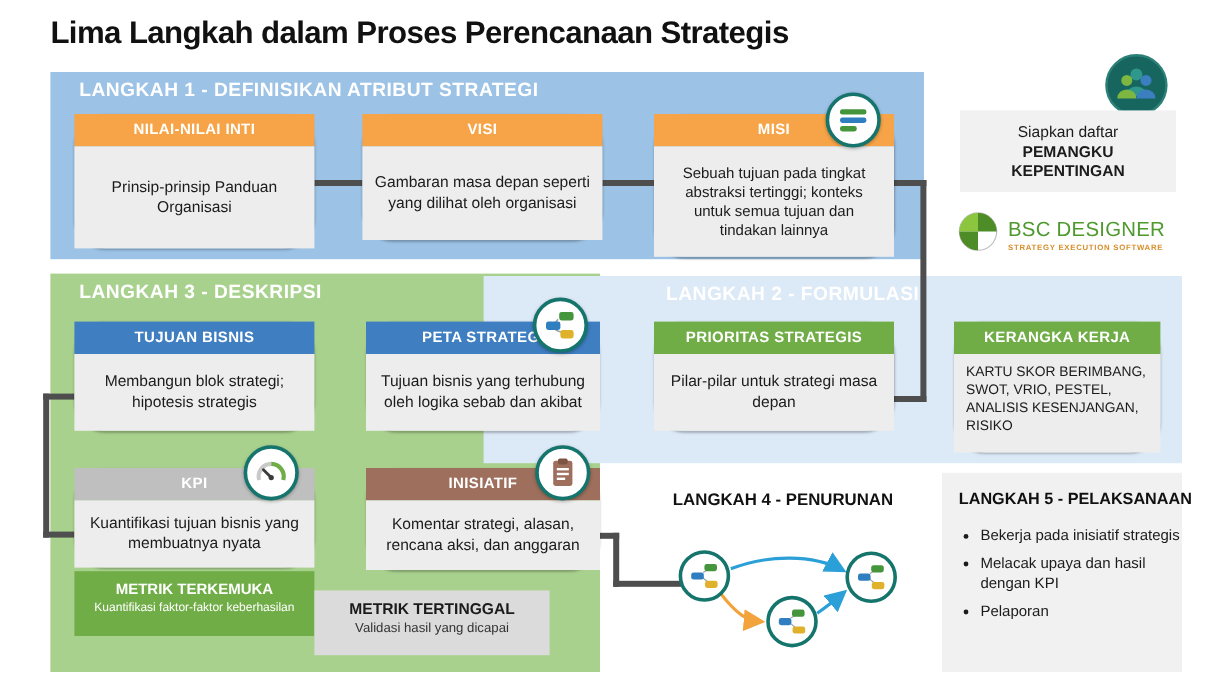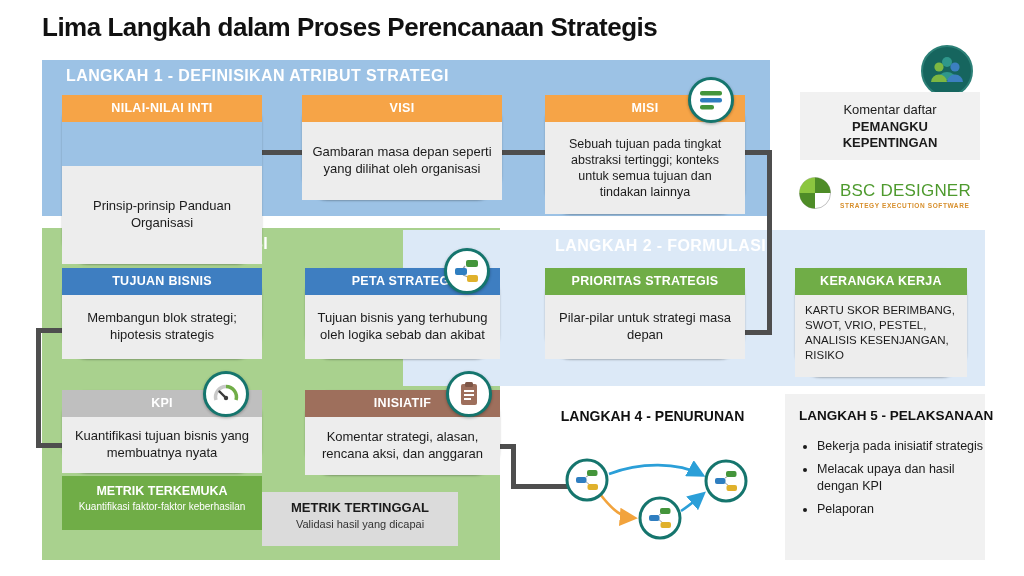--- a/index.html
+++ b/index.html
@@ -76,21 +76,21 @@
   <div class="conn" style="left:745px;top:330px;width:27px;height:5px;"></div>
   <div class="conn" style="left:36px;top:328px;width:26px;height:5px;"></div>
   <div class="conn" style="left:36px;top:328px;width:5px;height:120px;"></div>
   <div class="conn" style="left:36px;top:443px;width:26px;height:5px;"></div>
   <div class="conn" style="left:500px;top:444px;width:16px;height:5px;"></div>
   <div class="conn" style="left:511px;top:444px;width:5px;height:45px;"></div>
   <div class="conn" style="left:511px;top:484px;width:58px;height:5px;"></div>
 
   <div class="card" style="left:62px;top:95px;width:200px;">
     <div class="card-h h-orange">NILAI-NILAI INTI</div>
-    <div class="card-b" style="height:98px;margin-top:44px;">Prinsip-prinsip Panduan Organisasi</div>
+    <div class="card-b" style="height:85px;">Prinsip-prinsip Panduan Organisasi</div>
   </div>
   <div class="card" style="left:302px;top:95px;width:200px;">
     <div class="card-h h-orange">VISI</div>
     <div class="card-b" style="height:78px;">Gambaran masa depan seperti yang dilihat oleh organisasi</div>
   </div>
   <div class="card" style="left:545px;top:95px;width:200px;">
     <div class="card-h h-orange">MISI</div>
     <div class="card-b small" style="height:92px;">Sebuah tujuan pada tingkat abstraksi tertinggi; konteks untuk semua tujuan dan tindakan lainnya</div>
   </div>
 
@@ -170,21 +170,21 @@
       <circle cx="27" cy="18" r="5" fill="#2F978B"></circle>
       <path d="M18,36 a9,8 0 0 1 18,0 z" fill="#2F978B"></path>
       <circle cx="19" cy="23" r="4.6" fill="#7DB742"></circle>
       <path d="M11,38 a8,7.5 0 0 1 16,0 z" fill="#7DB742"></path>
       <circle cx="35" cy="23" r="4.6" fill="#3C7FC0"></circle>
       <path d="M27,38 a8,7.5 0 0 1 16,0 z" fill="#3C7FC0"></path>
     </svg>
   </div>
 
   <div class="abs stake-box">
-    <div class="l1">Komentar daftar</div>
+    <div class="l1">Siapkan daftar</div>
     <div class="l2">PEMANGKU KEPENTINGAN</div>
   </div>
 
   <div class="abs brand">
     <span>
       <svg width="34" height="34" viewBox="0 0 36 36">
         <circle cx="18" cy="18" r="16.5" fill="#fff" stroke="#BDBDBD" stroke-width="1"></circle>
         <path d="M18,18 L18,1.5 A16.5,16.5 0 0 0 1.5,18 Z" fill="#8CC63F"></path>
         <path d="M18,18 L34.5,18 A16.5,16.5 0 0 0 18,1.5 Z" fill="#4E8C27"></path>
         <path d="M18,18 L1.5,18 A16.5,16.5 0 0 0 18,34.5 Z" fill="#4E8C27"></path>

